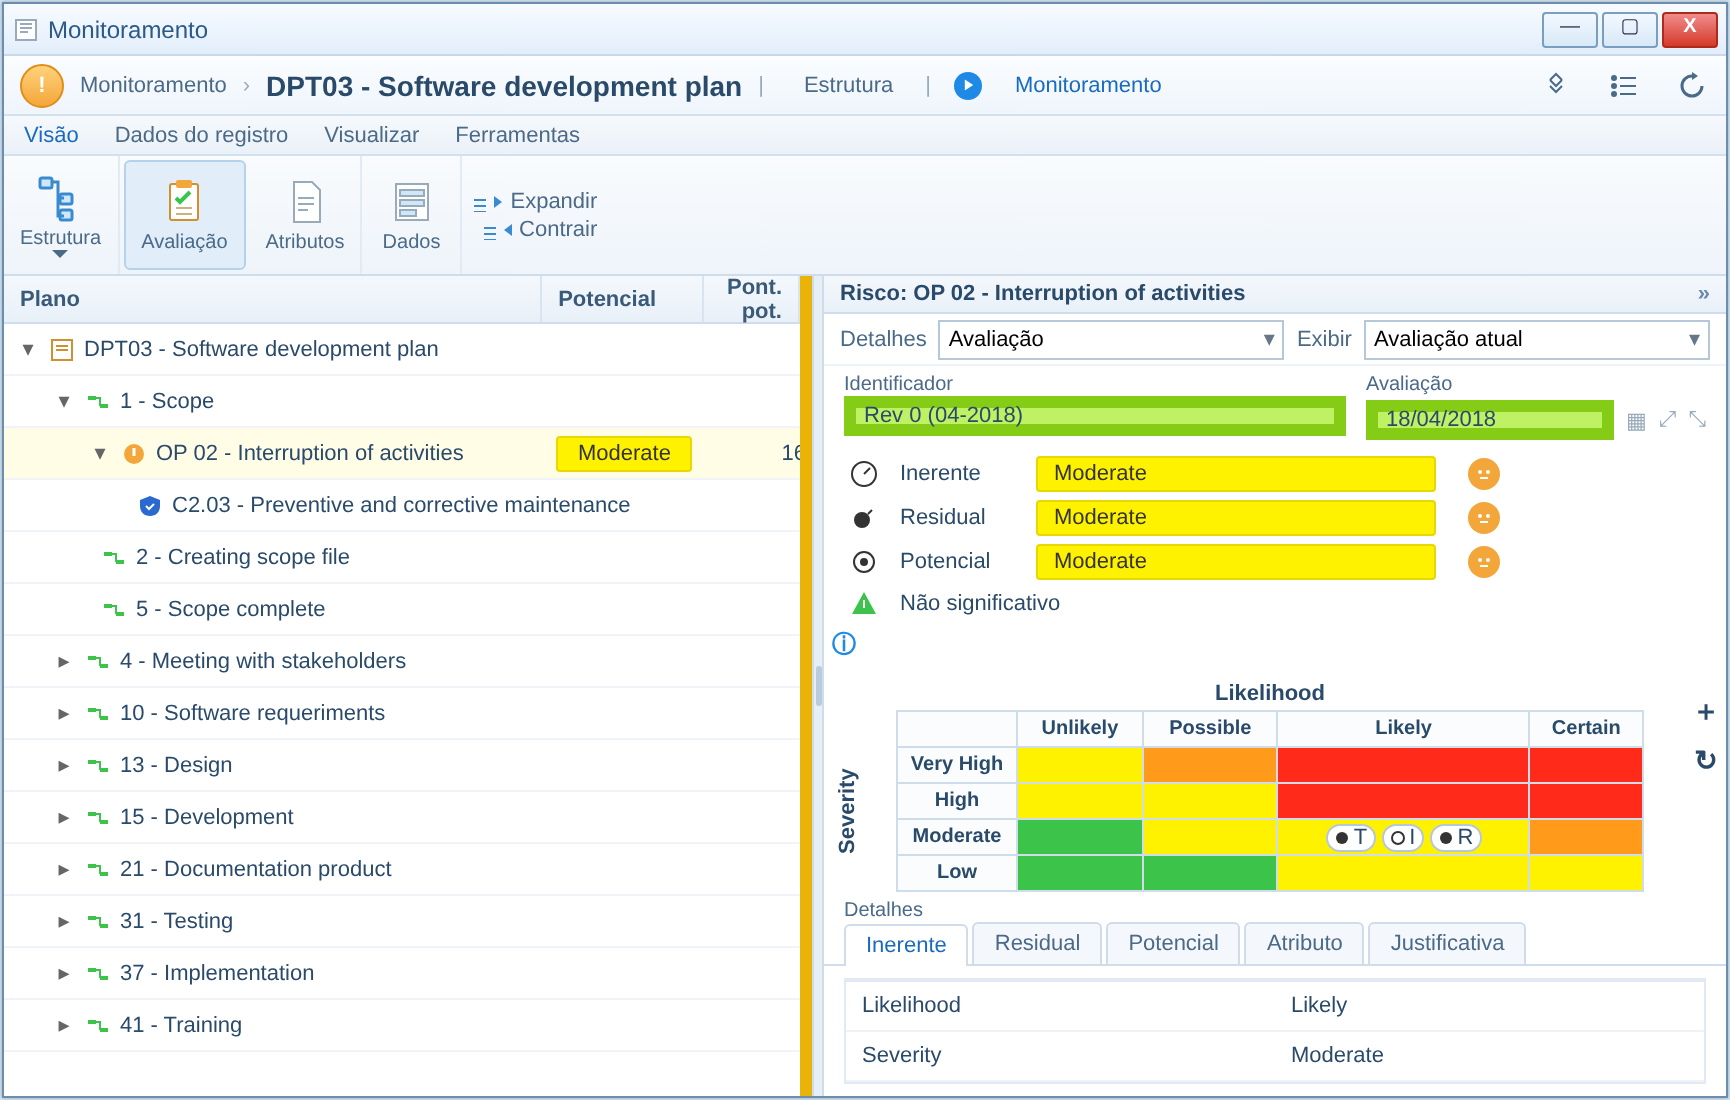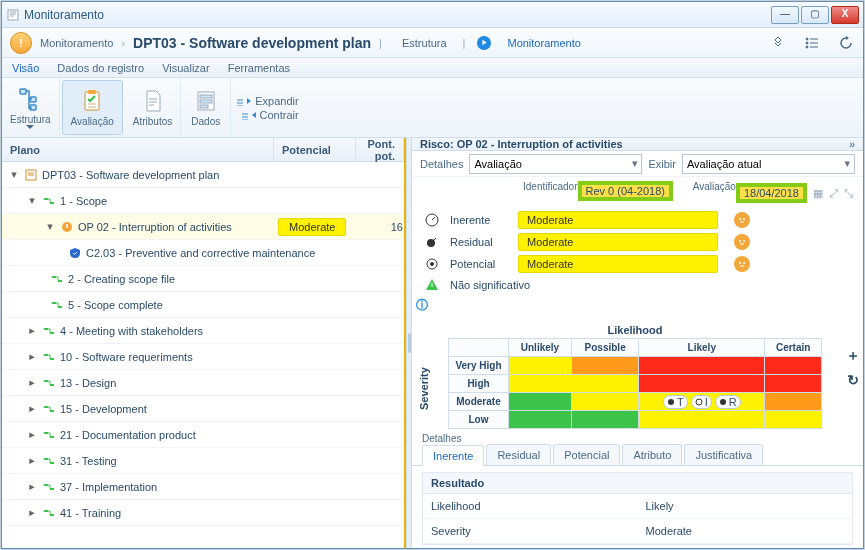--- a/index.html
+++ b/index.html
@@ -30,21 +30,21 @@
 
 .toolbar { height: 60px; background: linear-gradient(#f9fbfd,#eef4fa); border-bottom: 1px solid #cfdcea; display:flex; align-items:stretch; }
 .tool-grp { display:flex; flex-direction:column; align-items:center; justify-content:center; padding: 4px 8px; border-right: 1px solid #e1ebf4; min-width:50px; cursor:pointer; }
 .tool-grp.active { background:#e1eef9; border:1px solid #b5d2ea; border-radius:3px; margin:2px 2px; }
 .tool-grp .ticon { width:26px; height:26px; display:inline-flex; align-items:center; justify-content:center; }
 .tool-grp .tlabel { color:#4a6a88; font-size:10px; margin-top:2px; }
 .tool-small { display:flex; flex-direction:column; justify-content:center; padding:4px 6px; gap:2px; }
 .tool-small .row { display:flex; align-items:center; gap:4px; color:#4a6a88; font-size:10px;justify-content:flex-end; }
 
 .content { flex:1; display:flex; overflow:hidden; }
-.left-pane { width: 404px; display:flex; flex-direction:column; border-right:2px solid #eab308; }
+.left-pane { width: 404px; display:flex; flex-direction:column; border-right:6px solid #eab308; }
 .col-header { height: 24px; background: linear-gradient(#f4f8fc,#e8f0f8); border-bottom:1px solid #cfdcea; display:flex; align-items:center; }
 .col-header .ch { padding:0 8px; border-right:1px solid #d8e4ef; height:100%; display:flex; align-items:center; color:#3a5a7a; font-weight:600; }
 .ch-plano { width:272px; }
 .ch-pot { width:82px; }
 .ch-pont { width:48px;text-align:right; }
 
 .tree { flex:1; overflow:auto; background:#fff; }
 .tree-row { height:26px; display:flex; align-items:center; border-bottom:1px solid #f0f4f8; position:relative; }
 .twisty { width:12px; height:12px; display:inline-flex; align-items:center; justify-content:center; color:#666; }
 .node-icon { width:14px; height:14px; display:inline-flex; align-items:center; justify-content:center; margin:0 4px; }
@@ -59,23 +59,23 @@
 .splitter { width: 6px; background:#e6eef6; border-left:1px solid #cfdcea; border-right:1px solid #cfdcea; display:flex; align-items:center; justify-content:center; }
 .splitter .grip { width:3px; height:20px; background:#b8ccde; border-radius:2px; }
 
 .right-pane { flex:1; display:flex; flex-direction:column; background:#fff; position:relative; }
 .risk-hdr { height:24px; background: linear-gradient(#f4f8fc,#e8f0f8); border-bottom:1px solid #cfdcea; display:flex; align-items:center; padding:0 8px; justify-content:space-between; color:#2a4a6a; font-weight:600; }
 .filter-row { height:26px; display:flex; align-items:center; gap:6px; padding:4px 8px; border-bottom:1px solid #eef3f8; }
 .filter-row label { color:#4a6a88; }
 .select { flex:1; height:20px; border:1px solid #b5c8da; background:#fff; padding:0 4px; display:flex; align-items:center; justify-content:space-between; }
 .select .dd { color:#678; }
 .ident-row { display:flex; gap:10px; padding: 4px 10px 2px 10px; }
-.ident-col { flex:1; display:flex; flex-direction:row;justify-content:flex-end; }
+.ident-col { flex:1; display:flex; flex-direction:column; }
 .ident-col label { color:#4a6a88; font-size:10px; }
-.inp { height:20px; border:4px solid #84cc16; padding:0 4px; background:#fde047; display:flex; align-items:center; color:#2a4a6a; }
+.inp { height:20px; border:6px solid #84cc16; padding:0 4px; background:#bef264; display:flex; align-items:center; color:#2a4a6a; }
 .aval-ctrls { display:flex; align-items:center; gap:6px; margin-top:2px; }
 
 .risks { padding: 6px 12px; display:flex; flex-direction:column; gap:4px; }
 .riskline { display:flex; align-items:center; gap:10px; }
 .riskline .ricon { width:16px; height:16px; display:inline-flex; align-items:center; justify-content:center; }
 .riskline .rlabel { width:58px; color:#2a4a6a; }
 .riskline .rchip { background:#fff200; border:1px solid #e6d800; height:18px; width:200px; border-radius:2px; padding:0 8px; display:inline-flex; align-items:center; color:#333; }
 .face { width:16px; height:16px; border-radius:50%; background:#f3a73a; display:inline-flex; align-items:center; justify-content:center; margin-left:6px; }
 
 .matrix-wrap { position:relative; padding: 4px 0 0 36px; width: 410px; }
@@ -582,21 +582,20 @@
       <div class="detalhes-label">Detalhes</div>
       <div class="tabs">
         <div class="tab active">Inerente</div>
         <div class="tab">Residual</div>
         <div class="tab">Potencial</div>
         <div class="tab">Atributo</div>
         <div class="tab">Justificativa</div>
       </div>
       <div class="detail-table">
         <div class="dhdr">
-          <div class="dcell">Resultado</div>
         </div>
         <div class="drow">
           <div class="dcell">Likelihood</div>
           <div class="dcell">Likely</div>
         </div>
         <div class="drow">
           <div class="dcell">Severity</div>
           <div class="dcell">Moderate</div>
         </div>
       </div>

